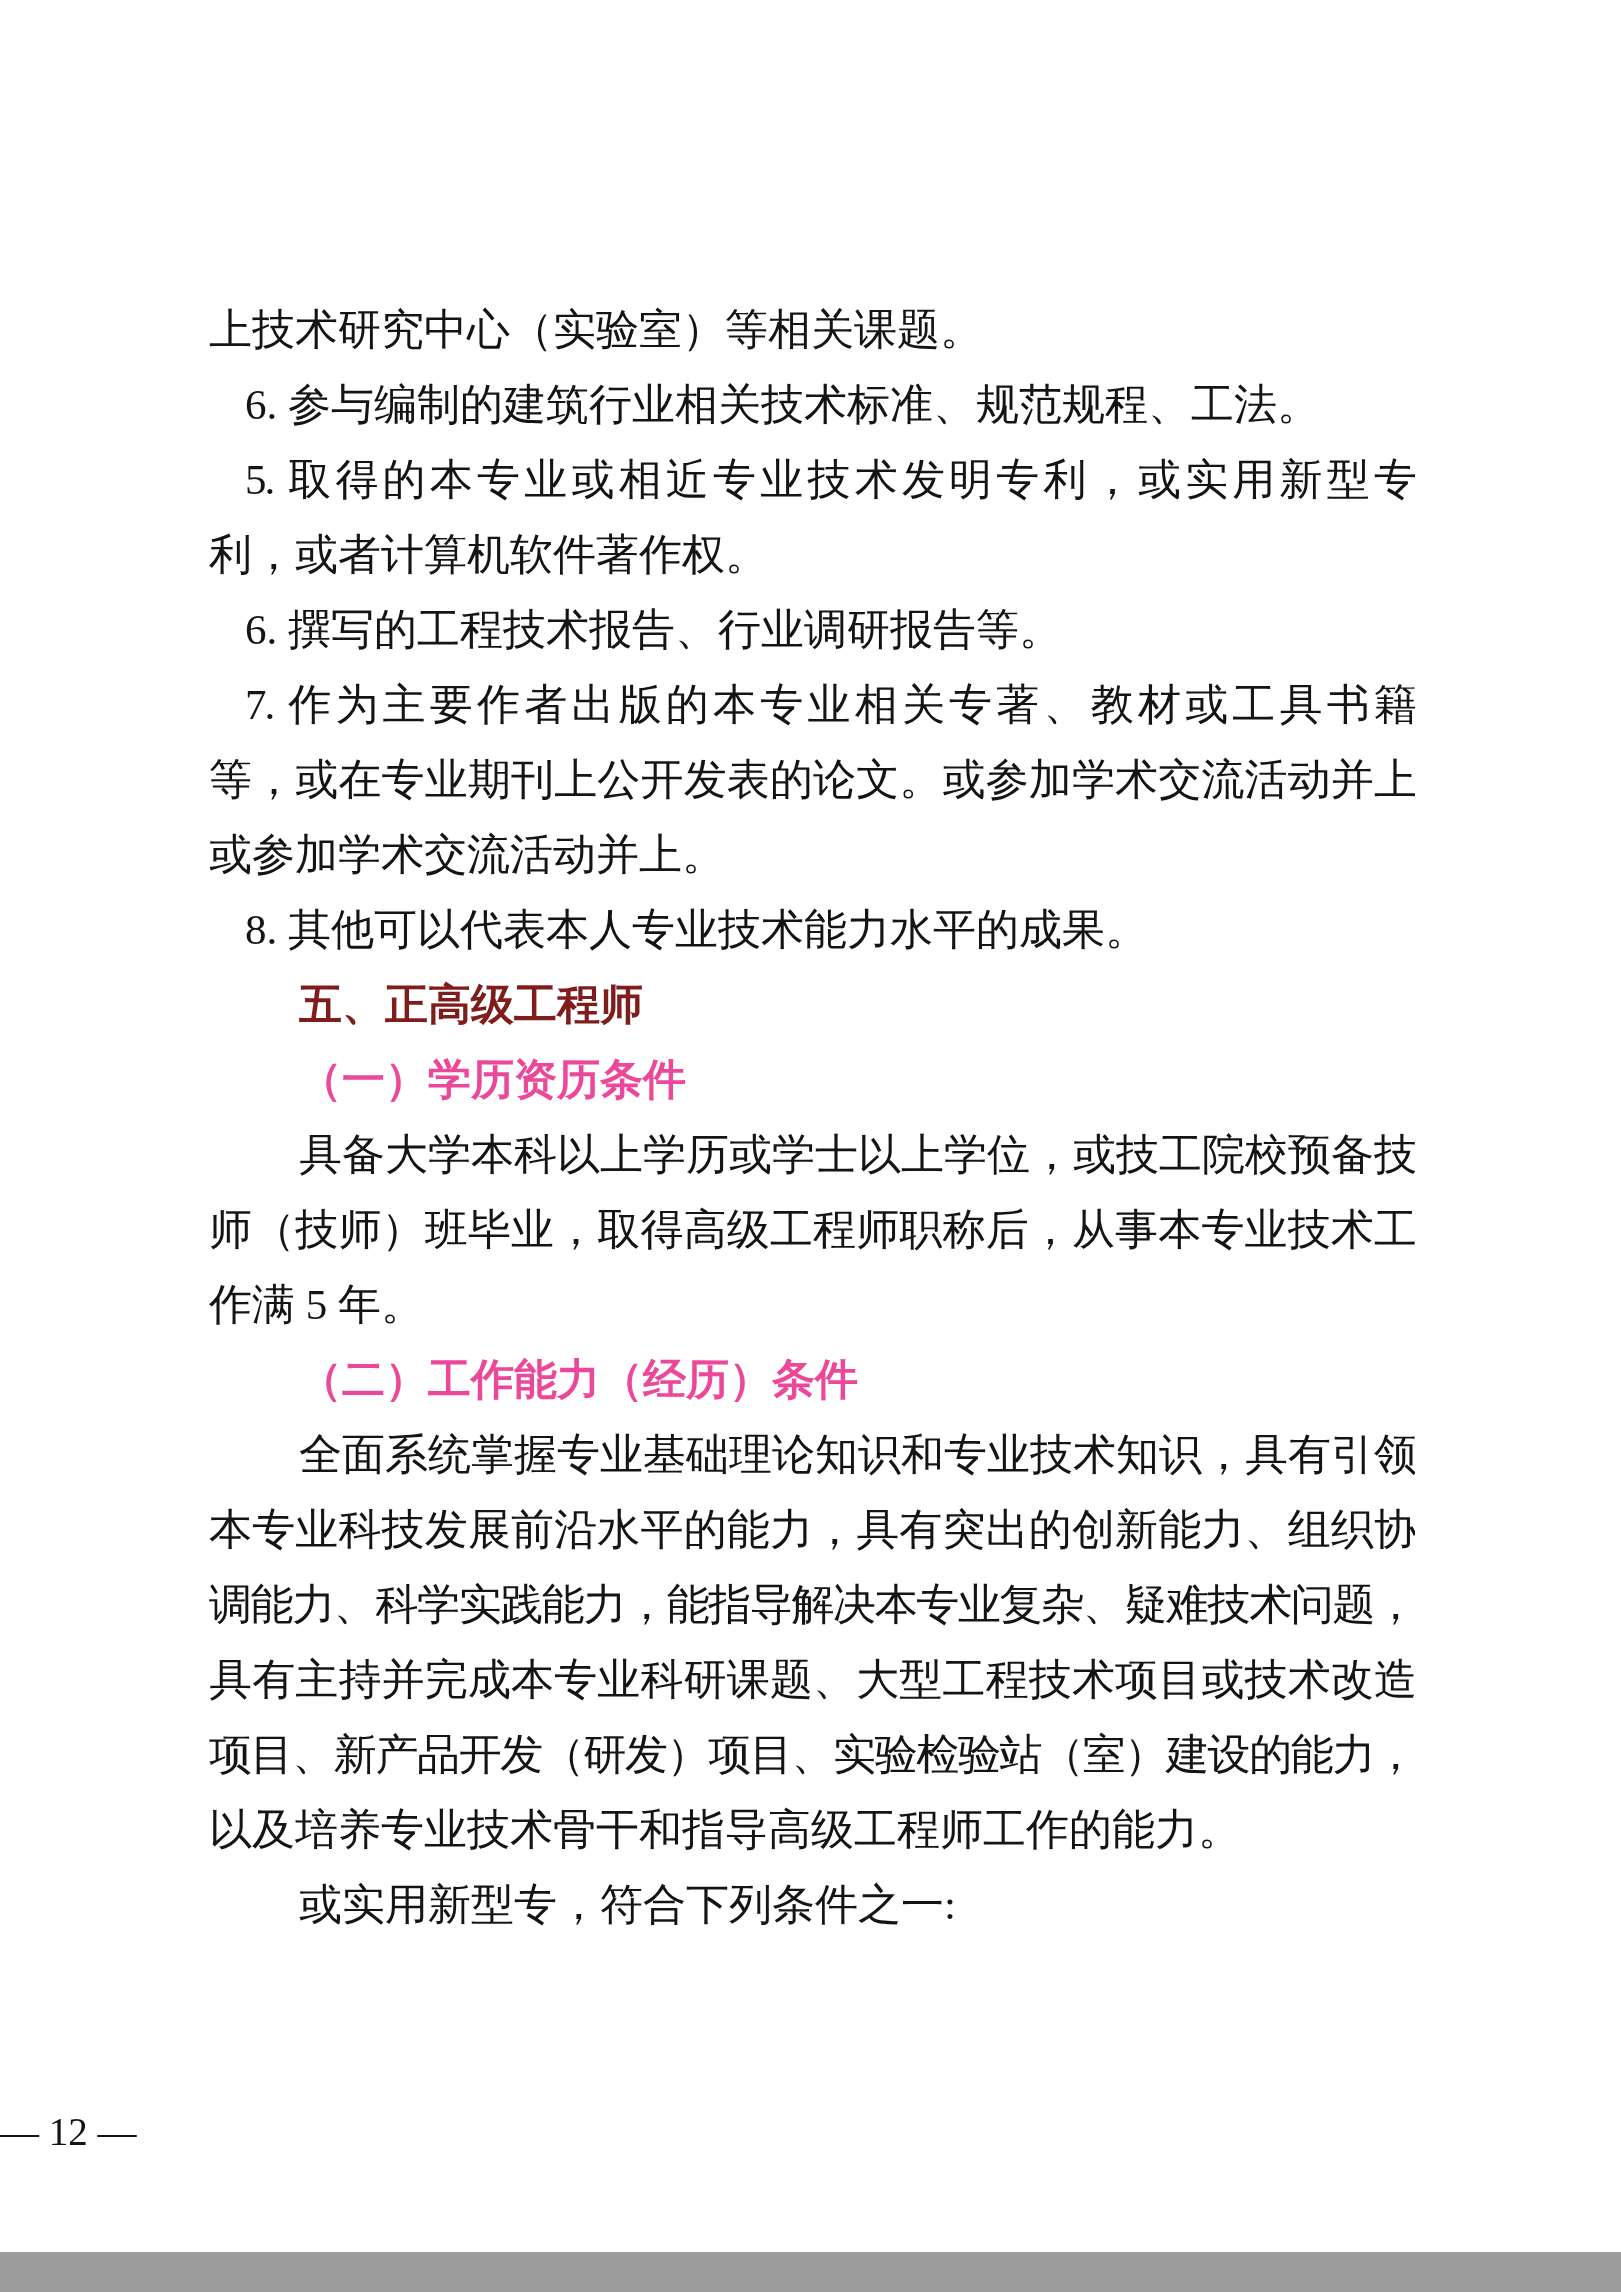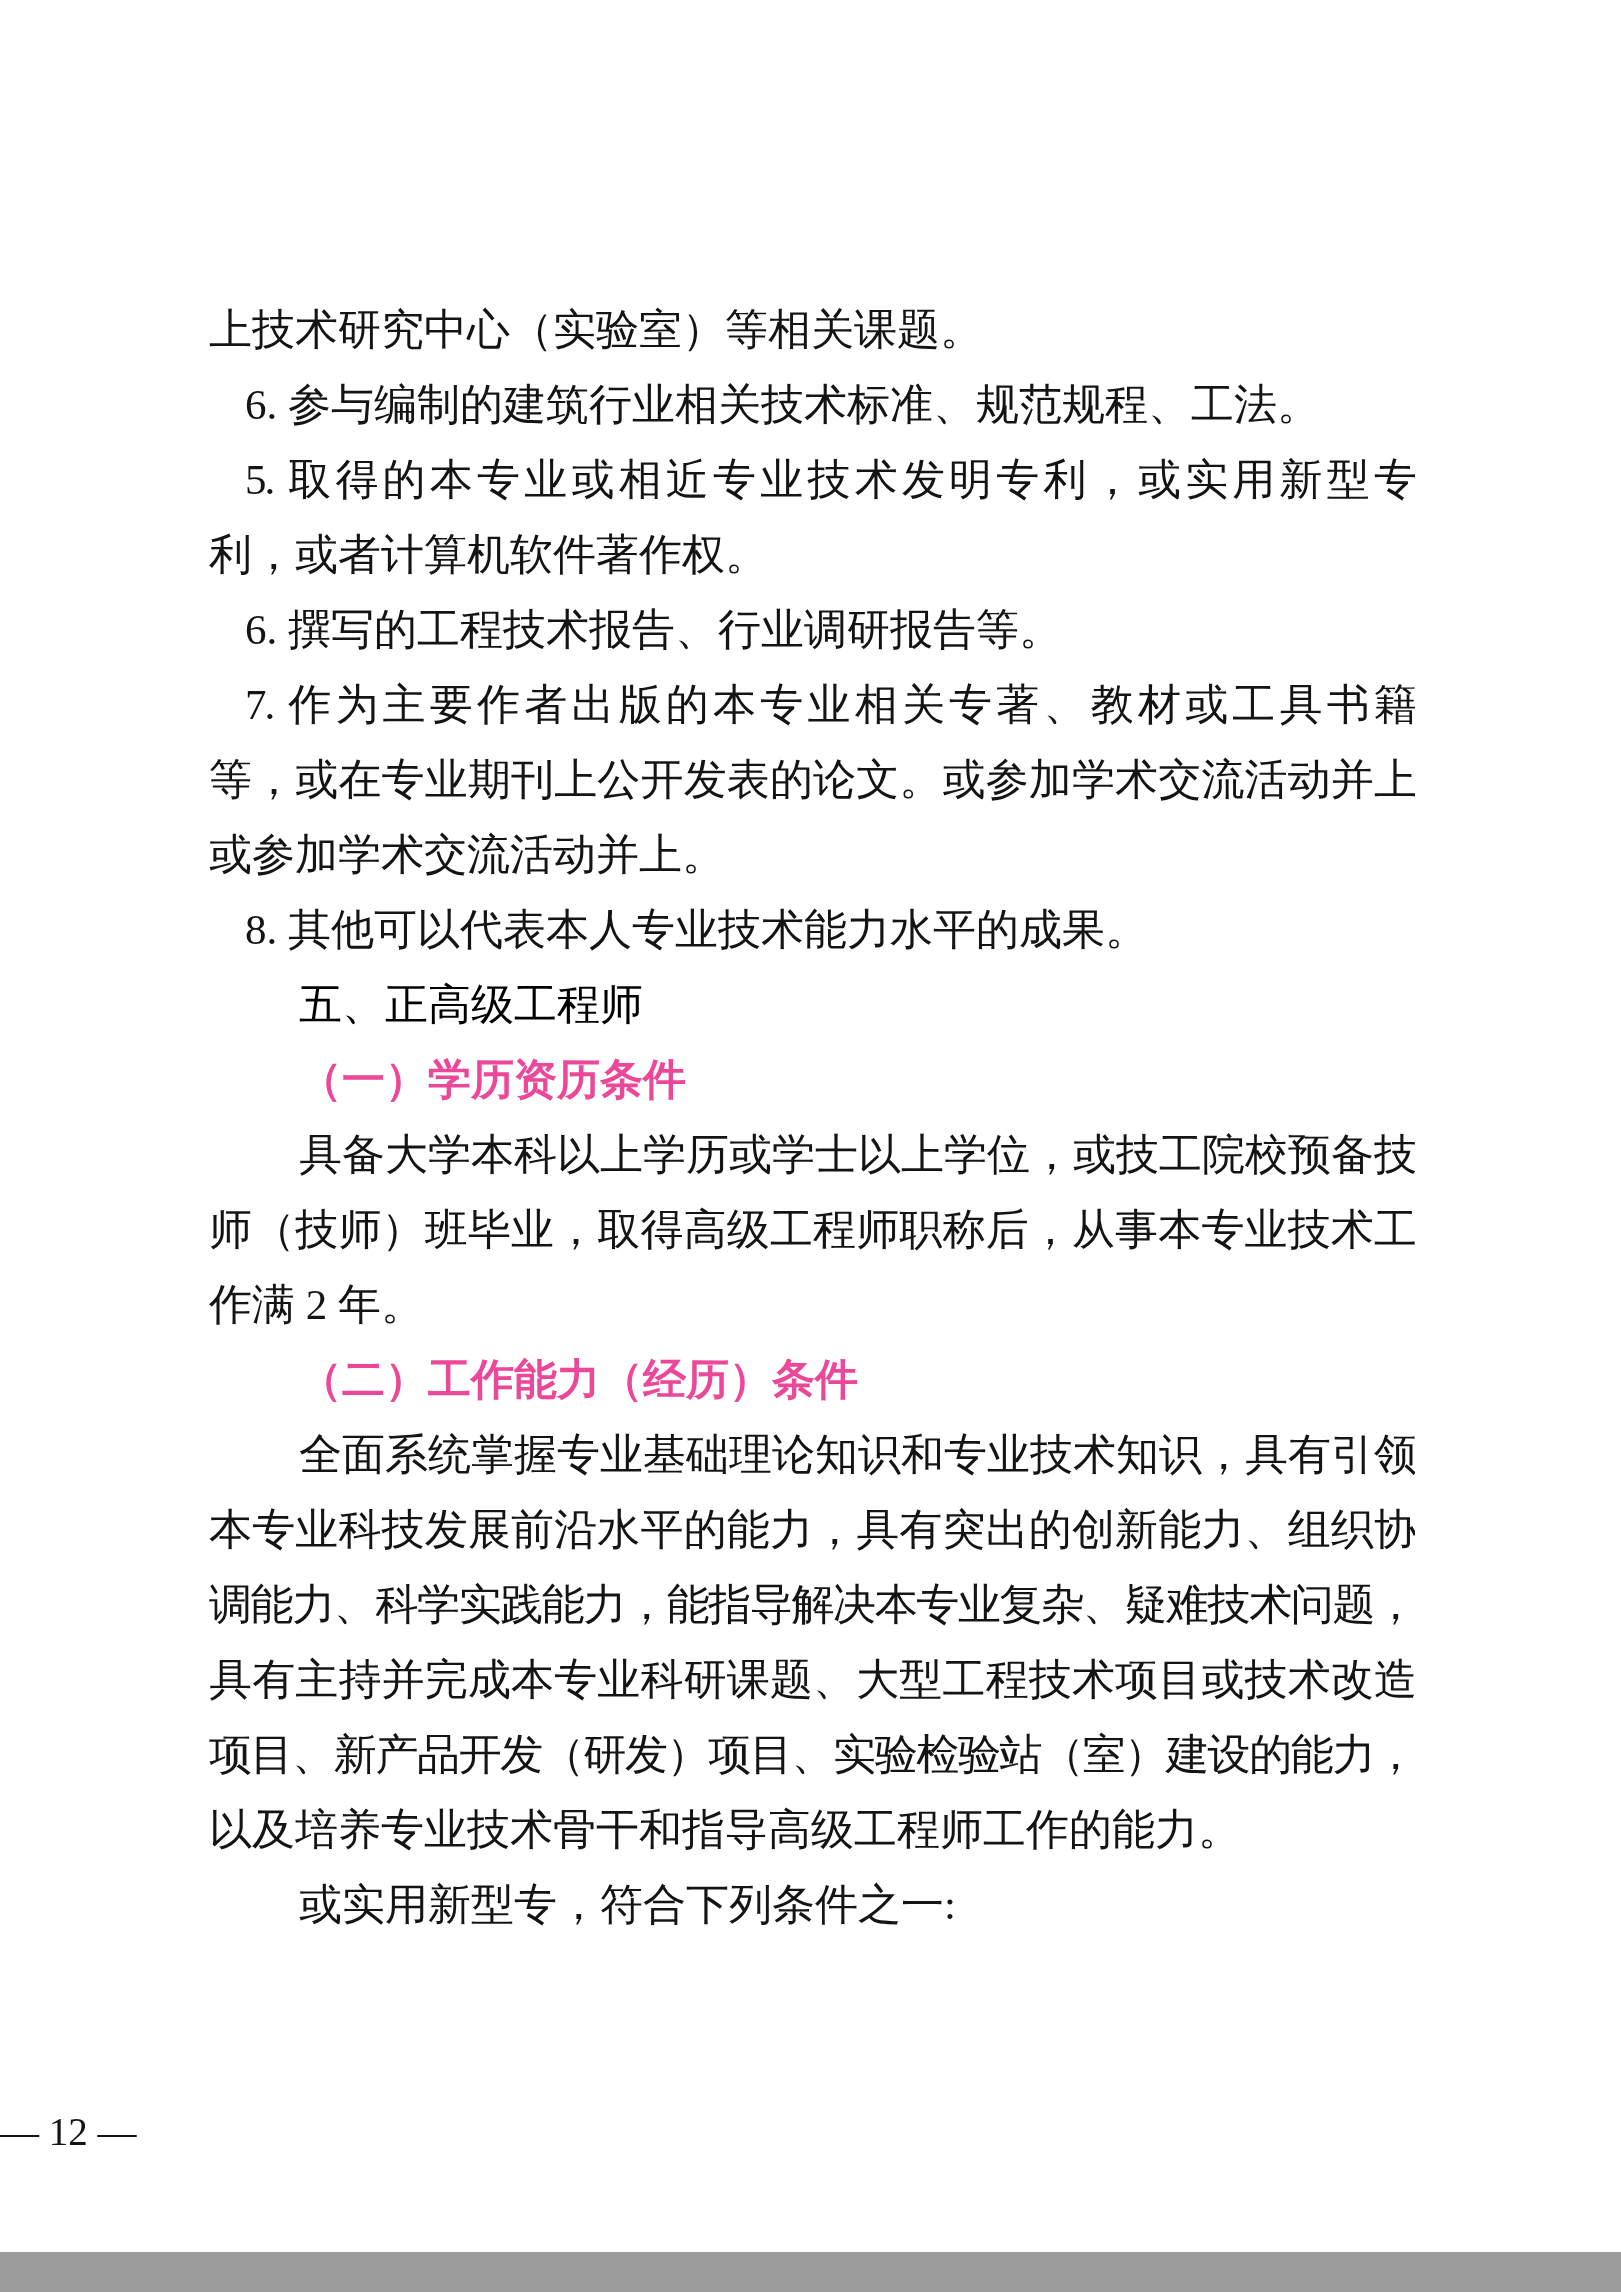--- a/index.html
+++ b/index.html
@@ -36,22 +36,22 @@
     letter-spacing: -2px;
     text-align: justify;
     text-align-last: justify;
   }
   
   .indent-item { padding-left: 36px; }
   
   .indent-para { padding-left: 90px; }
   .h1 {
     font-family: "Liberation Sans", "DejaVu Sans", sans-serif;
-    font-weight: 400;
-    color: #000000;
+    font-weight: 700;
+    color: #7f1d1d;
   }
   .h2 {
     font-weight: 700;
     color: #ec4899;
   }
   .footer {
     position: absolute;
     left: 0;
     top: 2105px;
     width: 100%;
@@ -71,21 +71,21 @@
     <div class="line">利，或者计算机软件著作权。</div>
     <div class="line indent-item">6. 撰写的工程技术报告、行业调研报告等。</div>
     <div class="line indent-item fill">7. 作为主要作者出版的本专业相关专著、教材或工具书籍</div>
     <div class="line fill">等，或在专业期刊上公开发表的论文。或参加学术交流活动并上</div>
     <div class="line">或参加学术交流活动并上。</div>
     <div class="line indent-item">8. 其他可以代表本人专业技术能力水平的成果。</div>
     <div class="line indent-para h1">五、正高级工程师</div>
     <div class="line indent-para h2">（一）学历资历条件</div>
     <div class="line indent-para fill">具备大学本科以上学历或学士以上学位，或技工院校预备技</div>
     <div class="line fill">师（技师）班毕业，取得高级工程师职称后，从事本专业技术工</div>
-    <div class="line">作满 2 年。</div>
+    <div class="line">作满 5 年。</div>
     <div class="line indent-para h2">（二）工作能力（经历）条件</div>
     <div class="line indent-para fill">全面系统掌握专业基础理论知识和专业技术知识，具有引领</div>
     <div class="line fill">本专业科技发展前沿水平的能力，具有突出的创新能力、组织协</div>
     <div class="line fill">调能力、科学实践能力，能指导解决本专业复杂、疑难技术问题，</div>
     <div class="line fill">具有主持并完成本专业科研课题、大型工程技术项目或技术改造</div>
     <div class="line fill">项目、新产品开发（研发）项目、实验检验站（室）建设的能力，</div>
     <div class="line">以及培养专业技术骨干和指导高级工程师工作的能力。</div>
     <div class="line indent-para">或实用新型专，符合下列条件之一:</div>
   </div>
 

